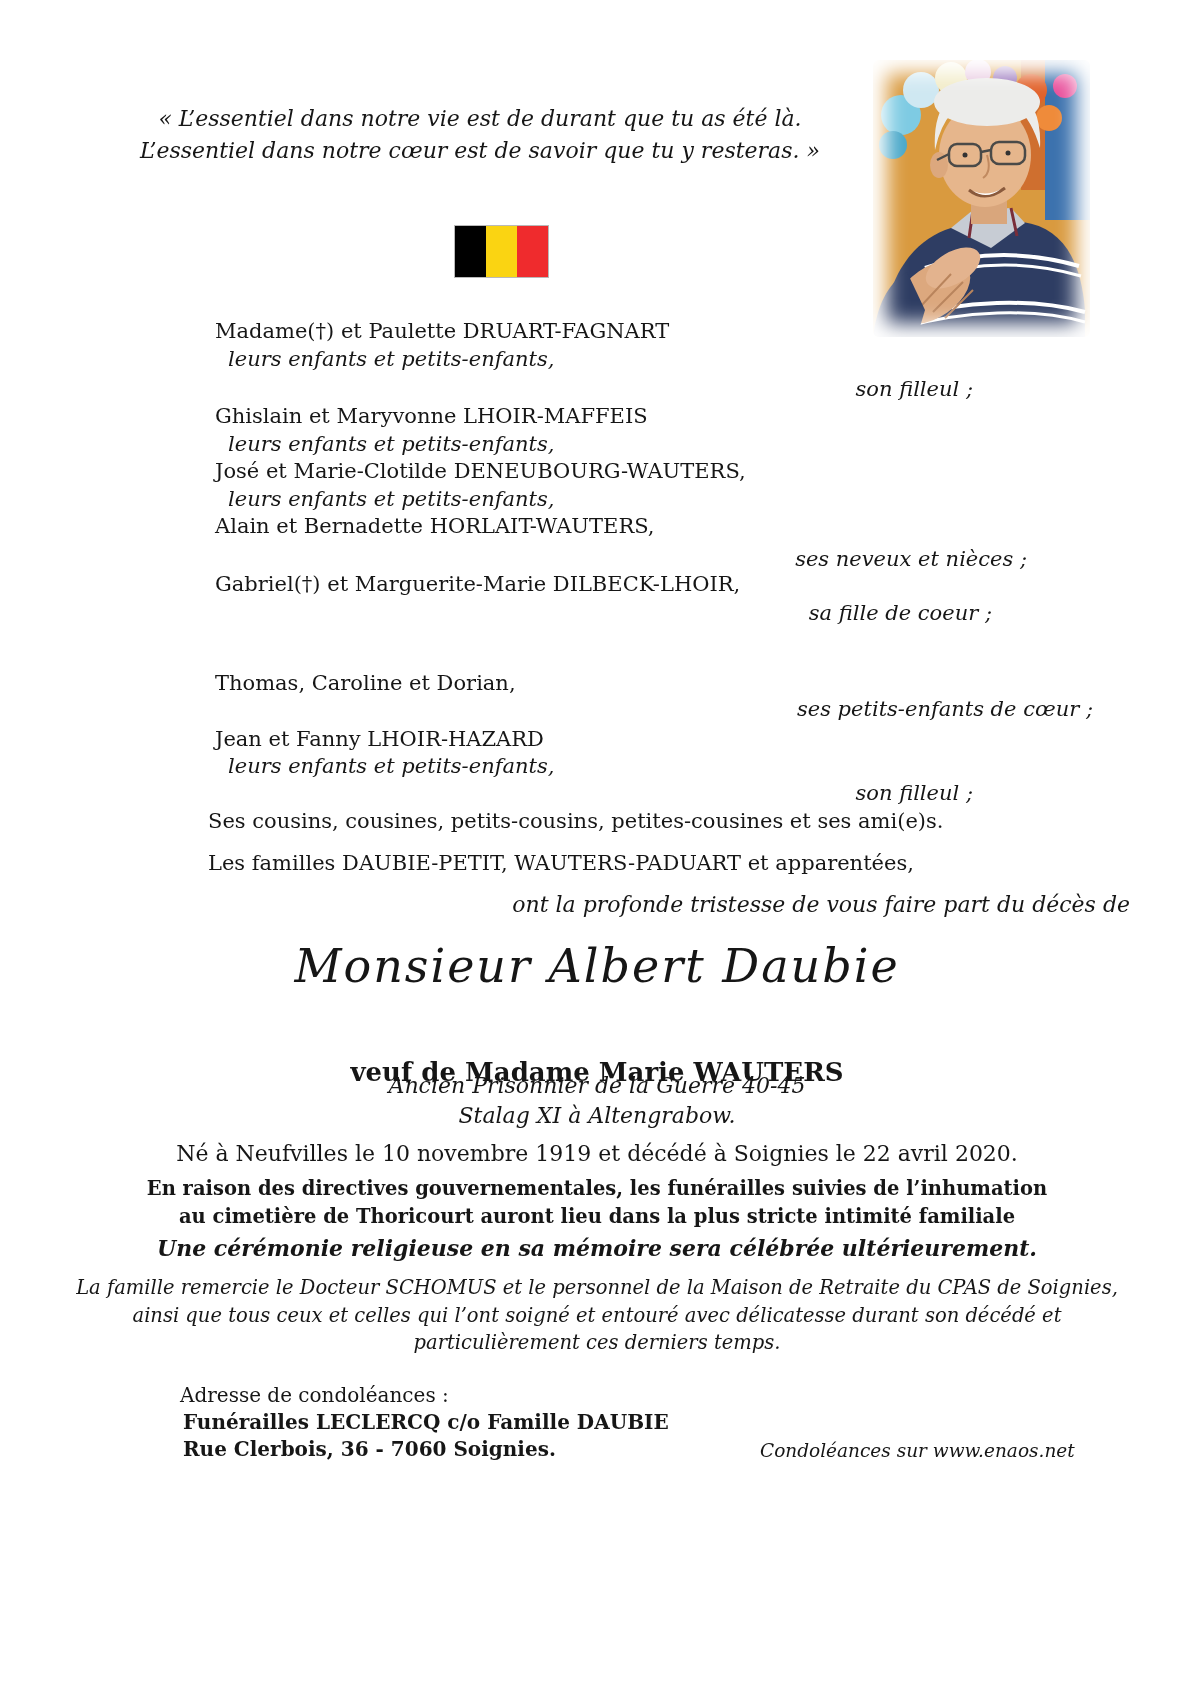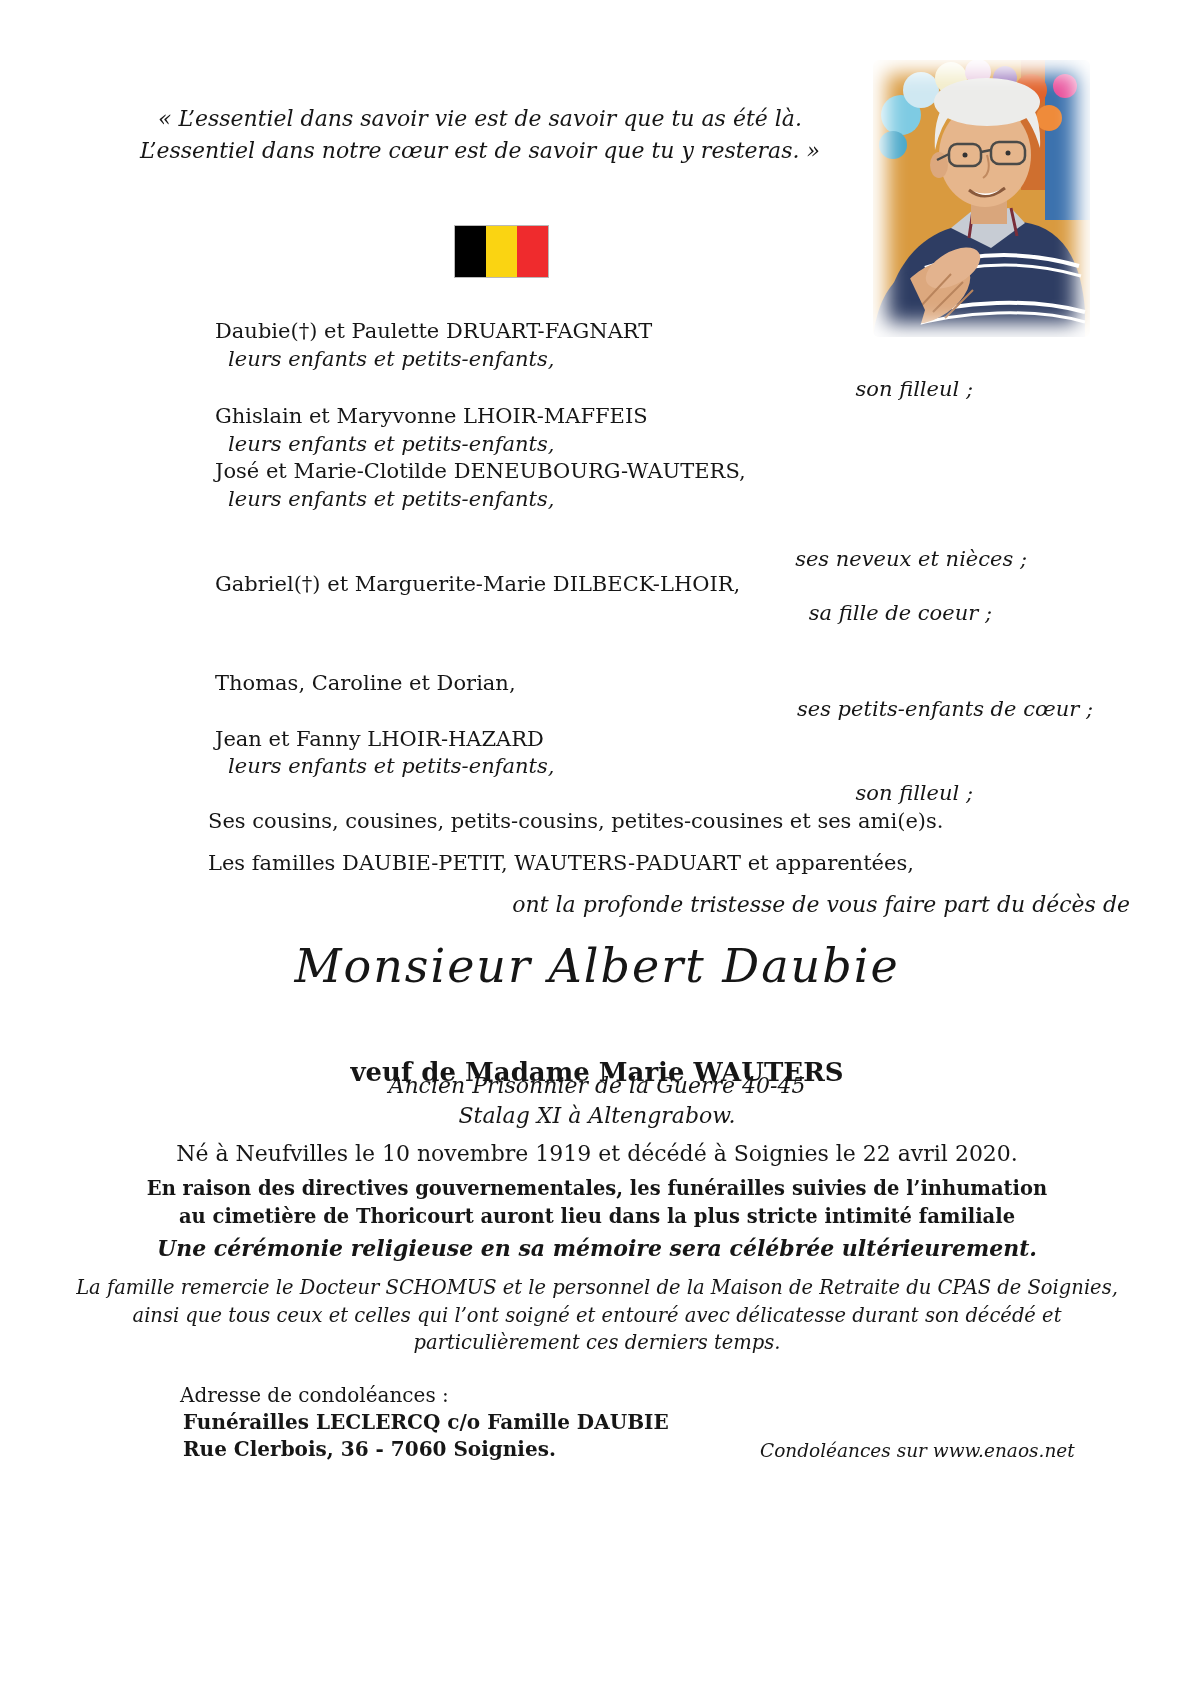--- a/index.html
+++ b/index.html
@@ -47,21 +47,21 @@
   .thanks    { font-size:19.5px; }
   .addr      { font-size:20px; }
   .enaos     { top:1439px; left:760px; font-size:18.5px; }
 </style>
 </head>
 <body>
 
 <div class="page">
 
   <div class="quote">
-    <div>« L’essentiel dans savoir vie est de savoir que tu as été là.</div>
+    <div>« L’essentiel dans notre vie est de durant que tu as été là.</div>
     <div>L’essentiel dans notre cœur est de savoir que tu y resteras. »</div>
   </div>
 
   <div class="photo">
     <svg viewBox="0 0 217 277" width="217" height="277" xmlns="http://www.w3.org/2000/svg">
       <rect width="217" height="277" fill="#d99a3f"></rect>
       <rect x="148" y="0" width="34" height="130" fill="#cf6f2f"></rect>
       <rect x="172" y="0" width="45" height="160" fill="#3c72ae"></rect>
       <circle cx="28" cy="55" r="20" fill="#7ecbe3"></circle>
       <circle cx="48" cy="30" r="18" fill="#cfe8f2"></circle>
@@ -101,27 +101,28 @@
       <path d="M0,277 C4,246 14,224 34,212 L52,250 L44,277 Z" fill="#2e3d63"></path>
     </svg>
   </div>
 
   <div class="flag">
     <span style="background: rgb(0, 0, 0);"></span>
     <span style="background: rgb(250, 212, 18);"></span>
     <span style="background: rgb(239, 43, 45);"></span>
   </div>
 
-  <div class="line" style="top:318px;left:215px">Daubie(†) et Paulette DRUART-FAGNART</div>
+  <div class="line" style="top:318px;left:215px">Madame(†) et Paulette DRUART-FAGNART</div>
   <div class="line it" style="top:346px;left:228px">leurs enfants et petits-enfants,</div>
   <div class="line it" style="top:376px;right:221px">son filleul ;</div>
   <div class="line" style="top:403px;left:215px">Ghislain et Maryvonne LHOIR-MAFFEIS</div>
   <div class="line it" style="top:431px;left:228px">leurs enfants et petits-enfants,</div>
   <div class="line" style="top:458px;left:215px">José et Marie-Clotilde DENEUBOURG-WAUTERS,</div>
   <div class="line it" style="top:486px;left:228px">leurs enfants et petits-enfants,</div>
+  <div class="line" style="top:513px;left:215px">Alain et Bernadette HORLAIT-WAUTERS,</div>
   <div class="line it" style="top:546px;right:167px">ses neveux et nièces ;</div>
   <div class="line" style="top:571px;left:215px">Gabriel(†) et Marguerite-Marie DILBECK-LHOIR,</div>
   <div class="line it" style="top:600px;right:202px">sa fille de coeur ;</div>
   <div class="line" style="top:670px;left:215px">Thomas, Caroline et Dorian,</div>
   <div class="line it" style="top:696px;right:101px">ses petits-enfants de cœur ;</div>
   <div class="line" style="top:726px;left:215px">Jean et Fanny LHOIR-HAZARD</div>
   <div class="line it" style="top:753px;left:228px">leurs enfants et petits-enfants,</div>
   <div class="line it" style="top:780px;right:221px">son filleul ;</div>
   <div class="line" style="top:808px;left:208px">Ses cousins, cousines, petits-cousins, petites-cousines et ses ami(e)s.</div>
   <div class="line" style="top:850px;left:208px">Les familles DAUBIE-PETIT, WAUTERS-PADUART et apparentées,</div>

